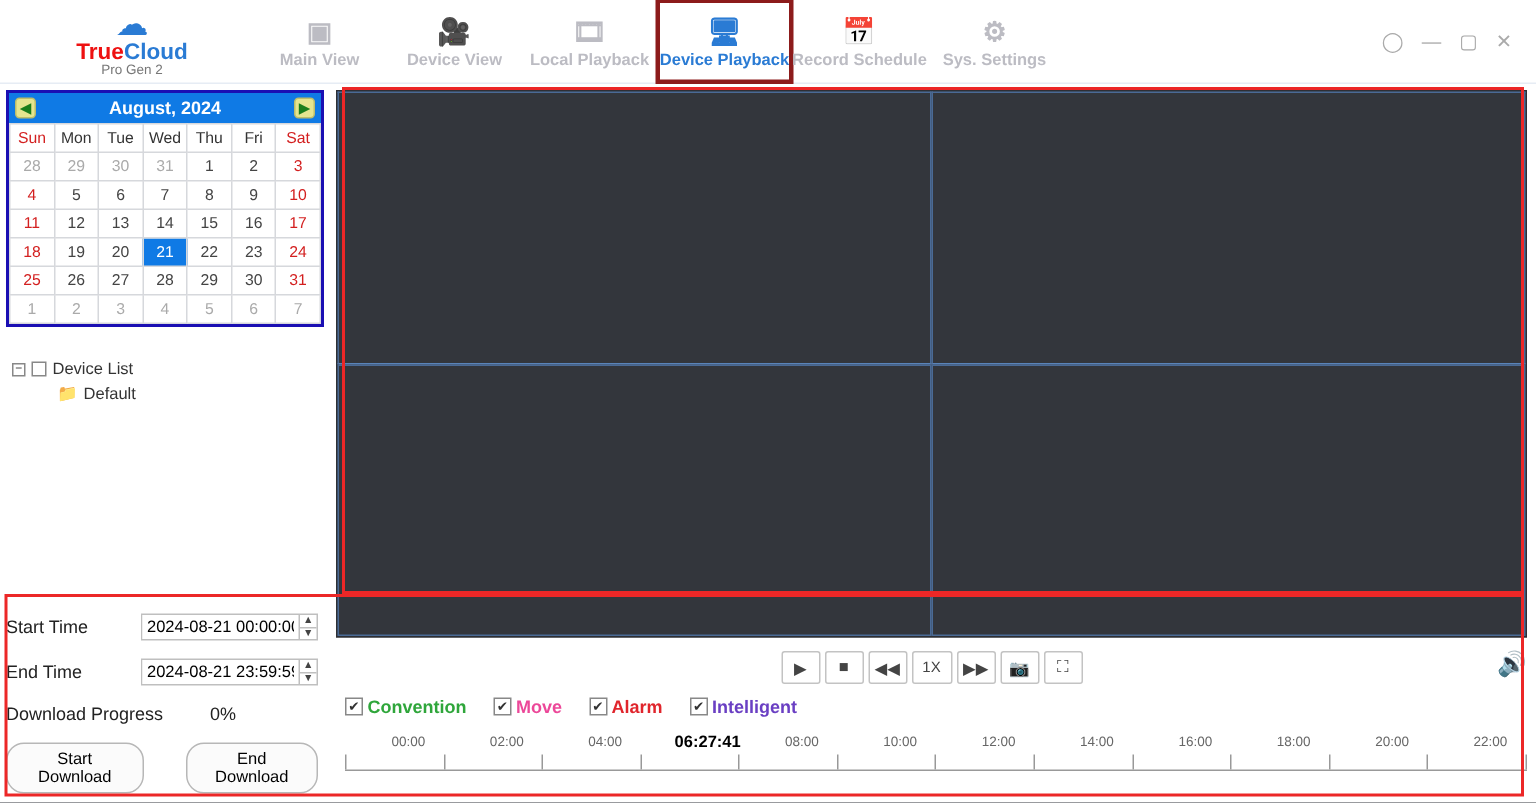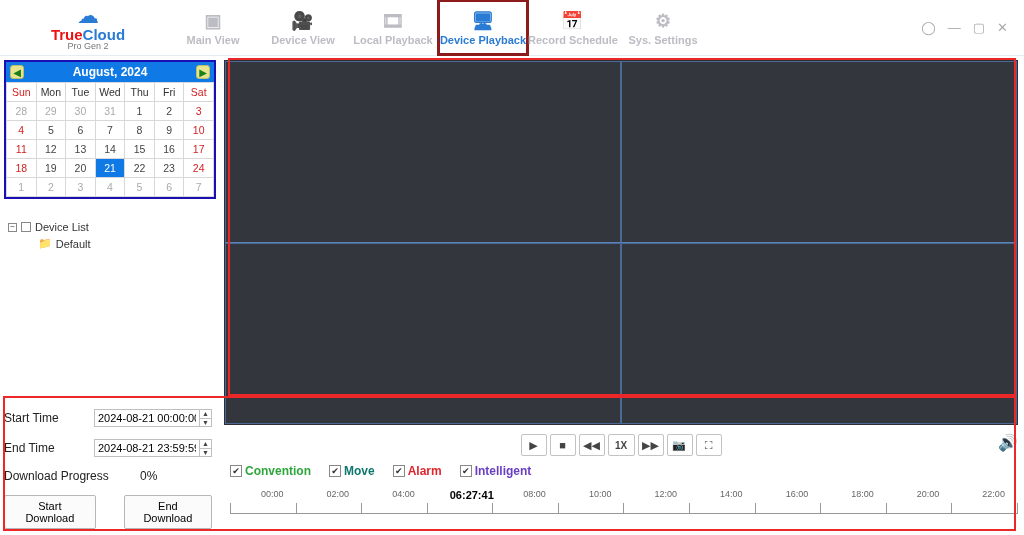--- a/index.html
+++ b/index.html
@@ -51,40 +51,40 @@
   .record-backup { margin-top:auto; padding:6px 4px 6px 0; font-size:12px; color:#222;}
   .rb-title { margin-bottom:14px; font-size:12px;}
   .rb-row { display:flex; align-items:center; margin-bottom:12px;}
   .rb-label { width:92px; font-size:12px;}
   .rb-input-wrap { display:flex; align-items:stretch; border:1px solid #bfbfbf; background:#fff;}
   .rb-input { border:none; font-size:11px; padding:2px 3px; width:104px; outline:none;}
   .rb-spin { width:12px; display:flex; flex-direction:column; border-left:1px solid #bfbfbf;}
   .rb-spin div{ flex:1; display:flex; align-items:center; justify-content:center; font-size:7px; color:#444; cursor:pointer;}
   .rb-spin div:first-child{ border-bottom:1px solid #bfbfbf;}
   .rb-buttons { display:flex; gap:28px; margin-top:2px;}
-  .rb-btn { border:1px solid #b7b7b7; background:#fbfbfb; font-size:11px; padding:4px 10px; cursor:pointer; border-radius:2px;}
+  .rb-btn { border:1px solid #b7b7b7; background:#fbfbfb; font-size:11px; padding:4px 10px; cursor:pointer; border-radius:12px;}
 
   
   .video-grid { flex:1; background:#33363c; position:relative; display:grid; grid-template-columns:1fr 1fr; grid-template-rows:1fr 1fr; border:1px solid #2d2f34;}
   .video-cell { border:1px solid #4a6a95;}
   .video-grid::before{ content:""; position:absolute; left:52%; top:0; bottom:0; width:0; }
   .video-cell:nth-child(1), .video-cell:nth-child(2){ border-bottom-color:#5a84b9;}
 
   
   .controls-bar { height:28px; display:flex; align-items:center; justify-content:center; gap:3px; margin-top:6px; position:relative;}
   .ctrl-btn { width:26px; height:22px; border:1px solid #c3c3c3; background:#fff; display:flex; align-items:center; justify-content:center; font-size:11px; color:#444; cursor:pointer; border-radius:2px;}
-  .ctrl-speed{ width:27px; font-weight:bold; font-size:10px;}
+  .ctrl-speed{ width:27px; font-weight:normal; font-size:10px;}
   .sound-icon { position:absolute; right:0; top:2px; font-size:16px; color:#6b6b6b; cursor:pointer;}
 
   
   .filters { height:24px; display:flex; align-items:center; gap:18px; padding-left:6px; font-size:12px;}
   .filters label { display:flex; align-items:center; gap:3px; cursor:pointer;}
   .filters .chk { width:12px; height:12px; border:1px solid #888; display:flex; align-items:center; justify-content:center; font-size:9px; color:#333;}
   .f-conv { color:#2fa63b; font-weight:bold;}
-  .f-move { color:#0f766e; font-weight:bold;}
+  .f-move { color:#ec4899; font-weight:bold;}
   .f-alarm { color:#e0252c; font-weight:bold;}
   .f-intel { color:#6a3fc3; font-weight:bold;}
 
   
   .timeline { position:relative; height:38px; margin-top:8px;}
   .timeline-track { position:absolute; top:22px; left:6px; right:0; height:1px; background:#999;}
   .timeline-ticks { position:absolute; top:12px; left:6px; right:0; display:flex; justify-content:space-between;}
   .tick { width:1px; position:relative;}
   .tick-line { width:1px; height:10px; background:#999; margin:0 auto;}
   .tick-label { position:absolute; top:-14px; left:-12px; font-size:9px; color:#666; white-space:nowrap;margin-left:43px;}
@@ -187,20 +187,29 @@
               <td class="sat">17</td>
             </tr>
             <tr>
               <td class="sun">18</td>
               <td>19</td>
               <td>20</td>
               <td class="selected">21</td>
               <td>22</td>
               <td>23</td>
               <td class="sat">24</td>
+            </tr>
+            <tr>
+              <td class="sun">25</td>
+              <td>26</td>
+              <td>27</td>
+              <td>28</td>
+              <td>29</td>
+              <td>30</td>
+              <td class="sat">31</td>
             </tr>
             <tr>
               <td class="other sun">1</td>
               <td class="other">2</td>
               <td class="other">3</td>
               <td class="other">4</td>
               <td class="other">5</td>
               <td class="other">6</td>
               <td class="other sat">7</td>
             </tr>

